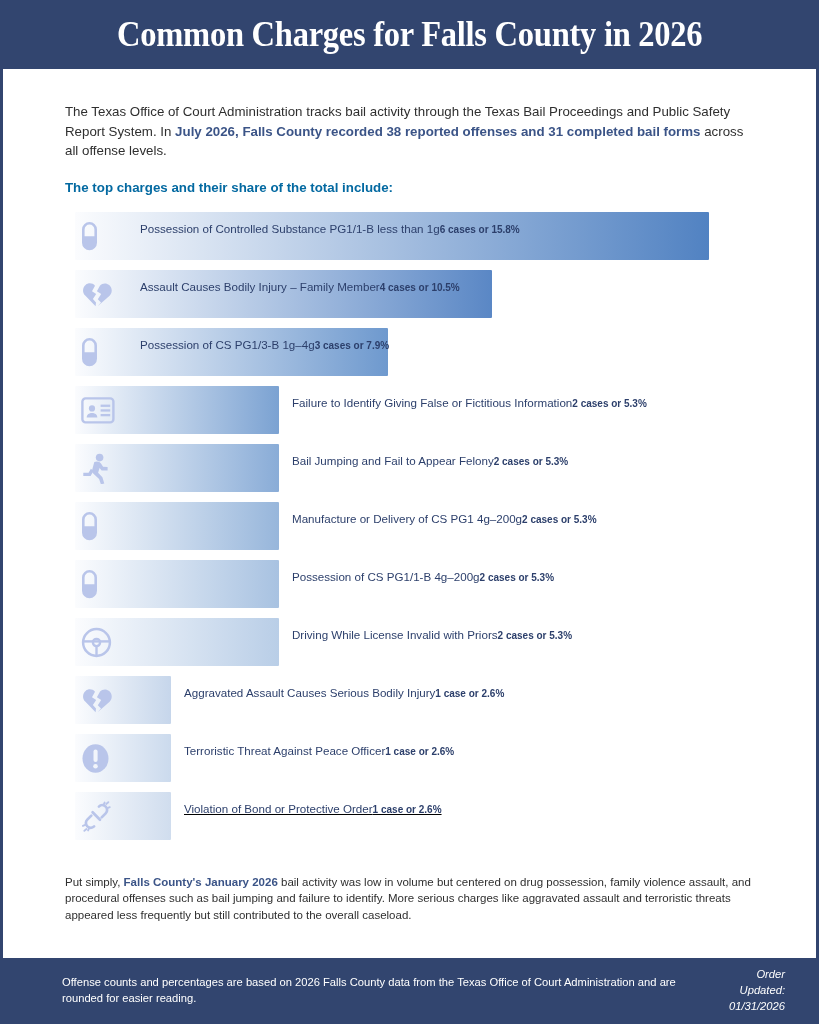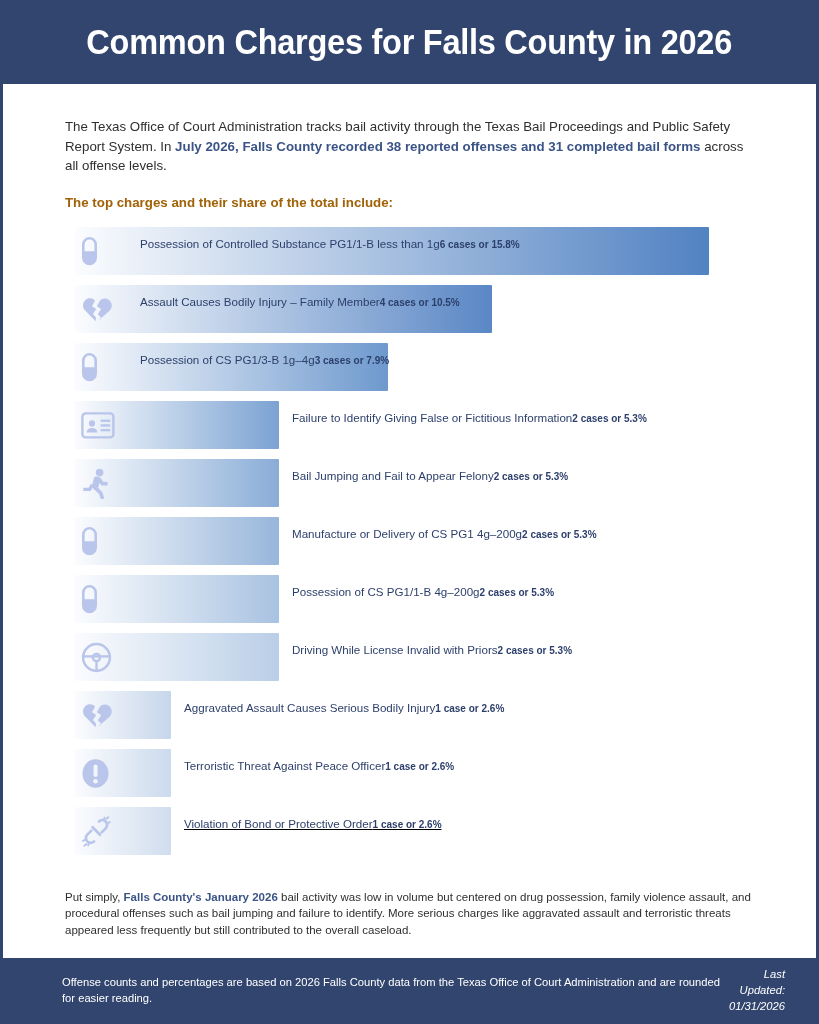--- a/index.html
+++ b/index.html
@@ -19,27 +19,28 @@
     background: #ffffff;
     box-sizing: border-box;
     border-left: 3px solid #32456f;
     border-right: 3px solid #32456f;
     display: flex;
     flex-direction: column;
   }
   
   .header {
     background: #32456f;
-    height: 84px;
+    height: 69px;
     flex: 0 0 auto;
     display: flex;
     align-items: center;
     justify-content: center;
     margin-left: -3px;
     margin-right: -3px;
+    font-family: Liberation Serif, serif;
   }
   .header-title {
     color: #ffffff;
     font-size: 35px;
     font-weight: bold;
     letter-spacing: -0.3px;
     text-align: center;
     transform: scaleX(0.93);
   }
   
@@ -57,21 +58,21 @@
   }
   .intro .hl {
     color: #3b5487;
     font-weight: bold;
   }
   .subhead {
     margin-top: 19px;
     padding-left: 28px;
     font-size: 13.3px;
     font-weight: bold;
-    color: #a16207;
+    color: #0369a1;
   }
   
   .bars {
     margin-top: 17px;
     padding-left: 38px;
     position: relative;
   }
   .row {
     position: relative;
     height: 58px;
@@ -335,17 +336,17 @@
           </div>
         </div>
       </div>
 
     <p class="closing"><span>Put simply, </span><span class="hl">Falls County's January 2026</span><span> bail activity was low in volume but centered on drug possession, family violence assault, and procedural offenses such as bail jumping and failure to identify. More serious charges like aggravated assault and terroristic threats appeared less frequently but still contributed to the overall caseload.</span></p>
   </div>
 
   <div class="footer">
     <div class="footer-note">Offense counts and percentages are based on 2026 Falls County data from the Texas Office of Court Administration and are rounded for easier reading.</div>
     <div class="footer-updated">
-      <div>Last Updated:</div>
+      <div>Order Updated:</div>
       <div>01/31/2026</div>
     </div>
   </div>
 </div>
 
 </body></html>

